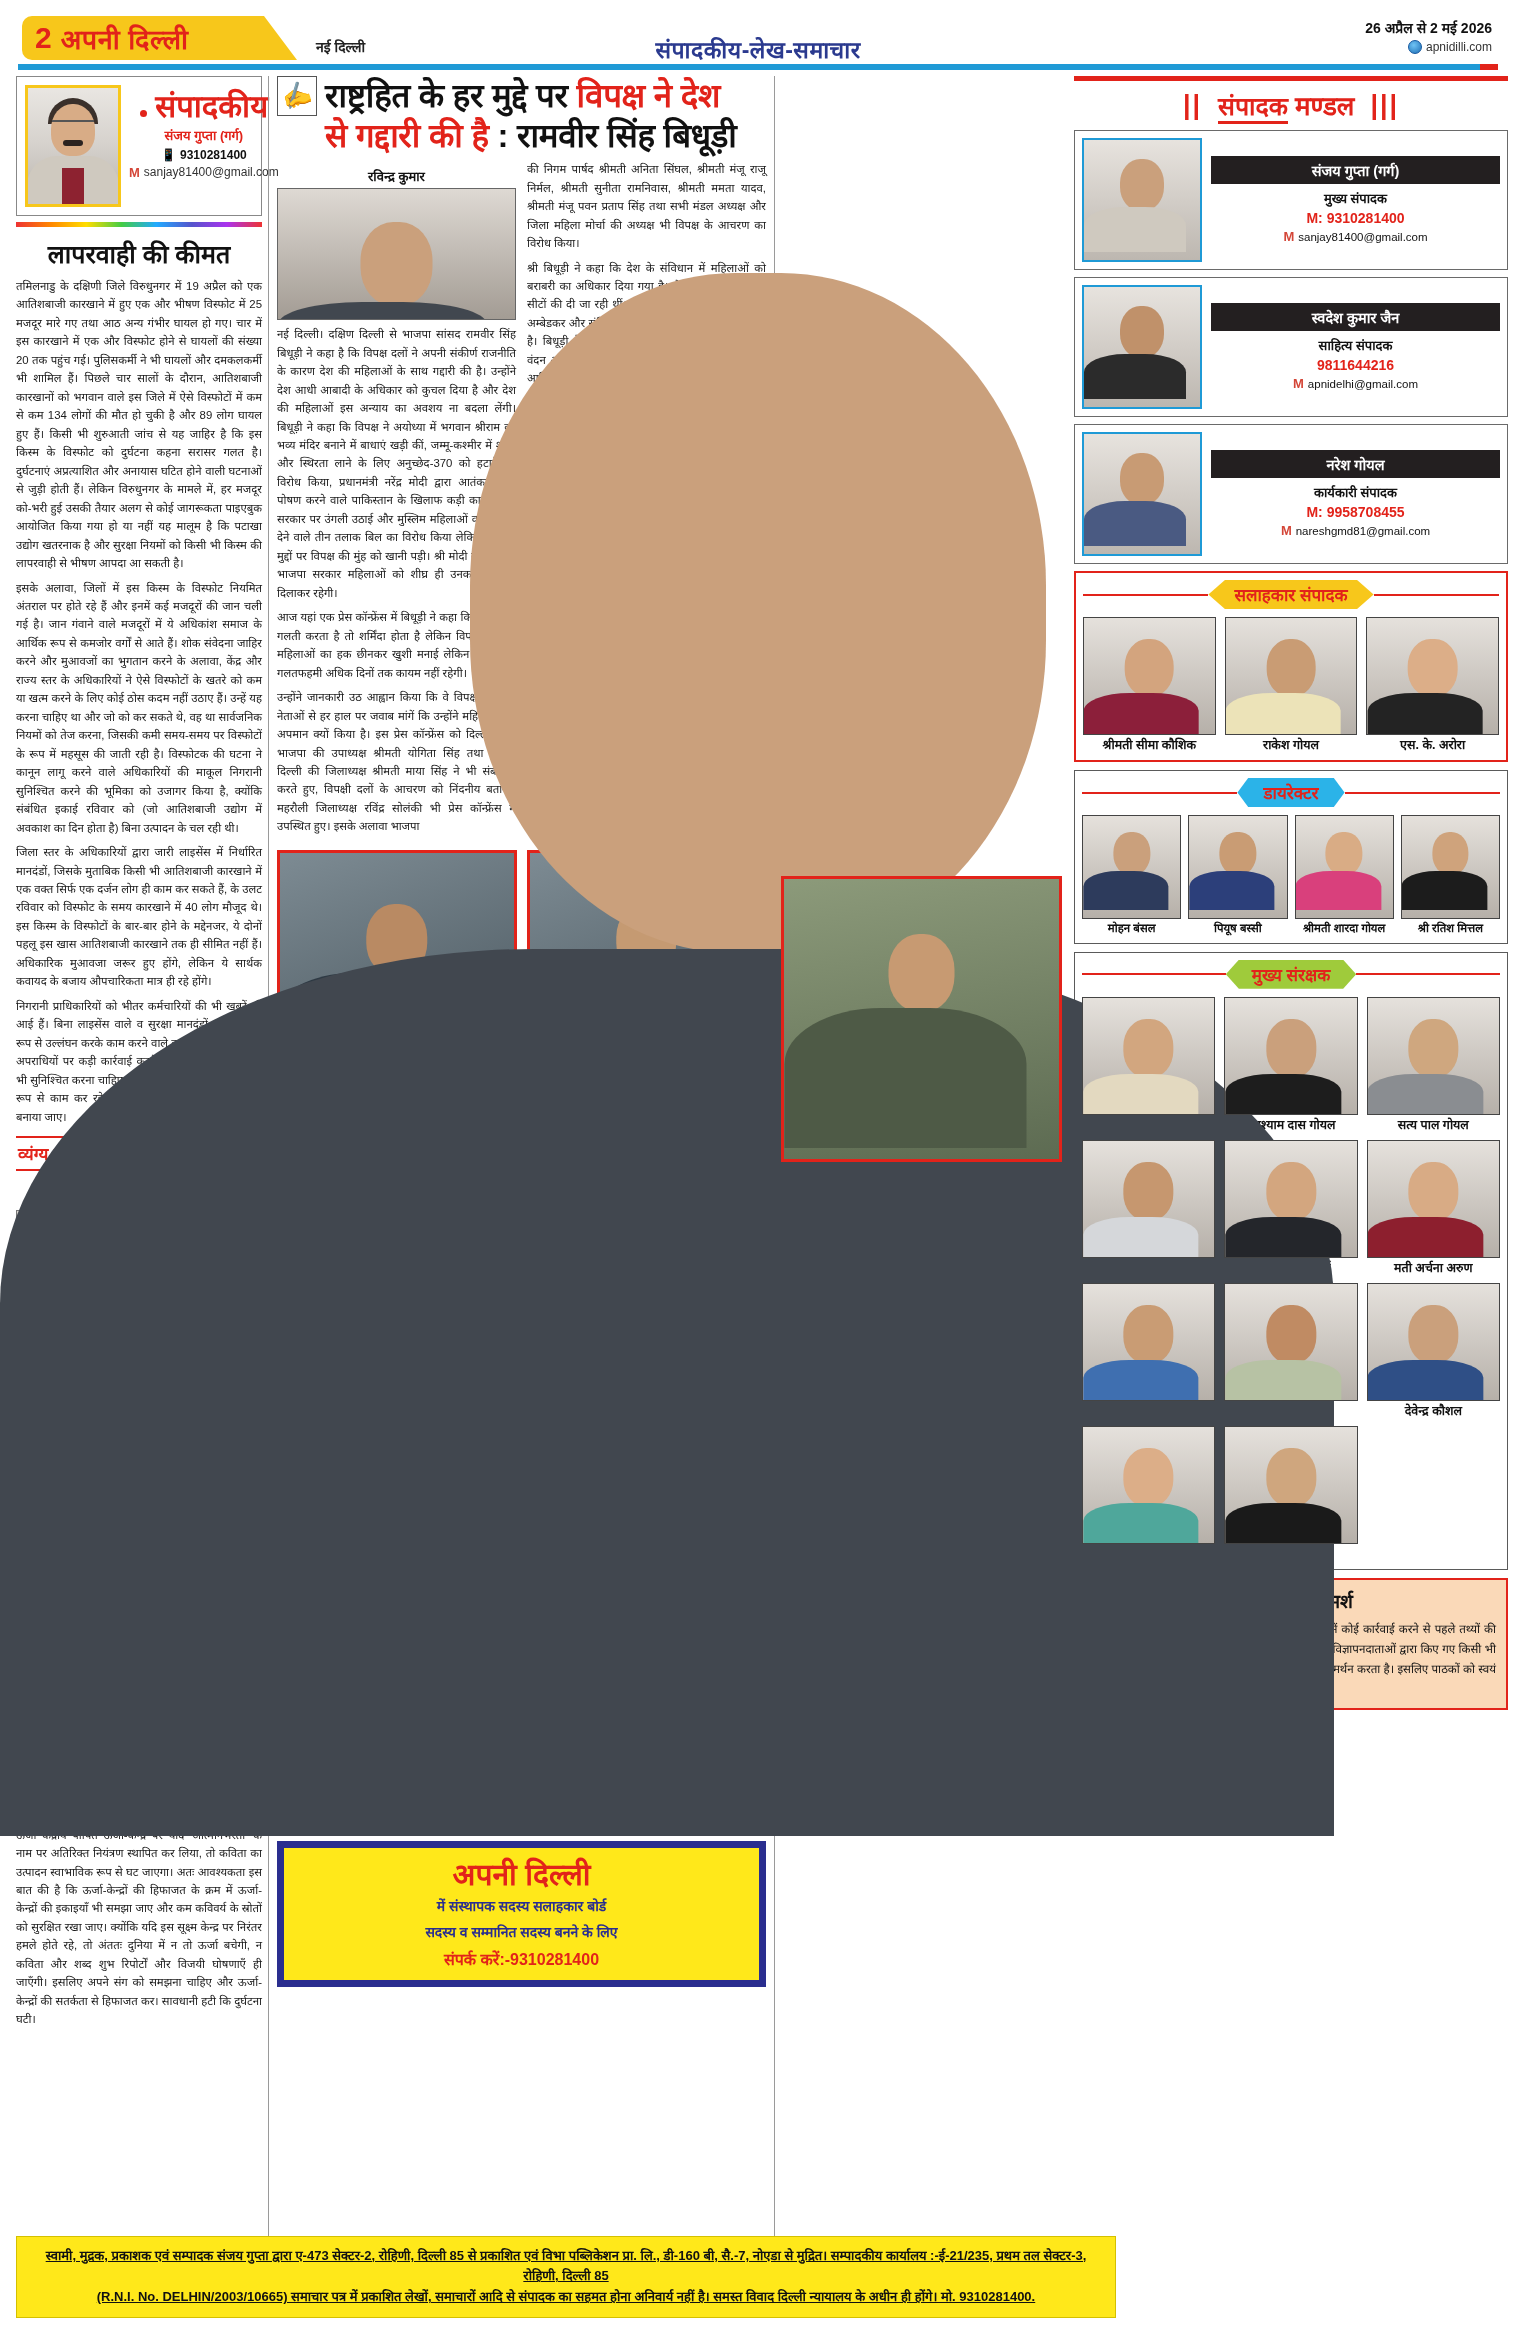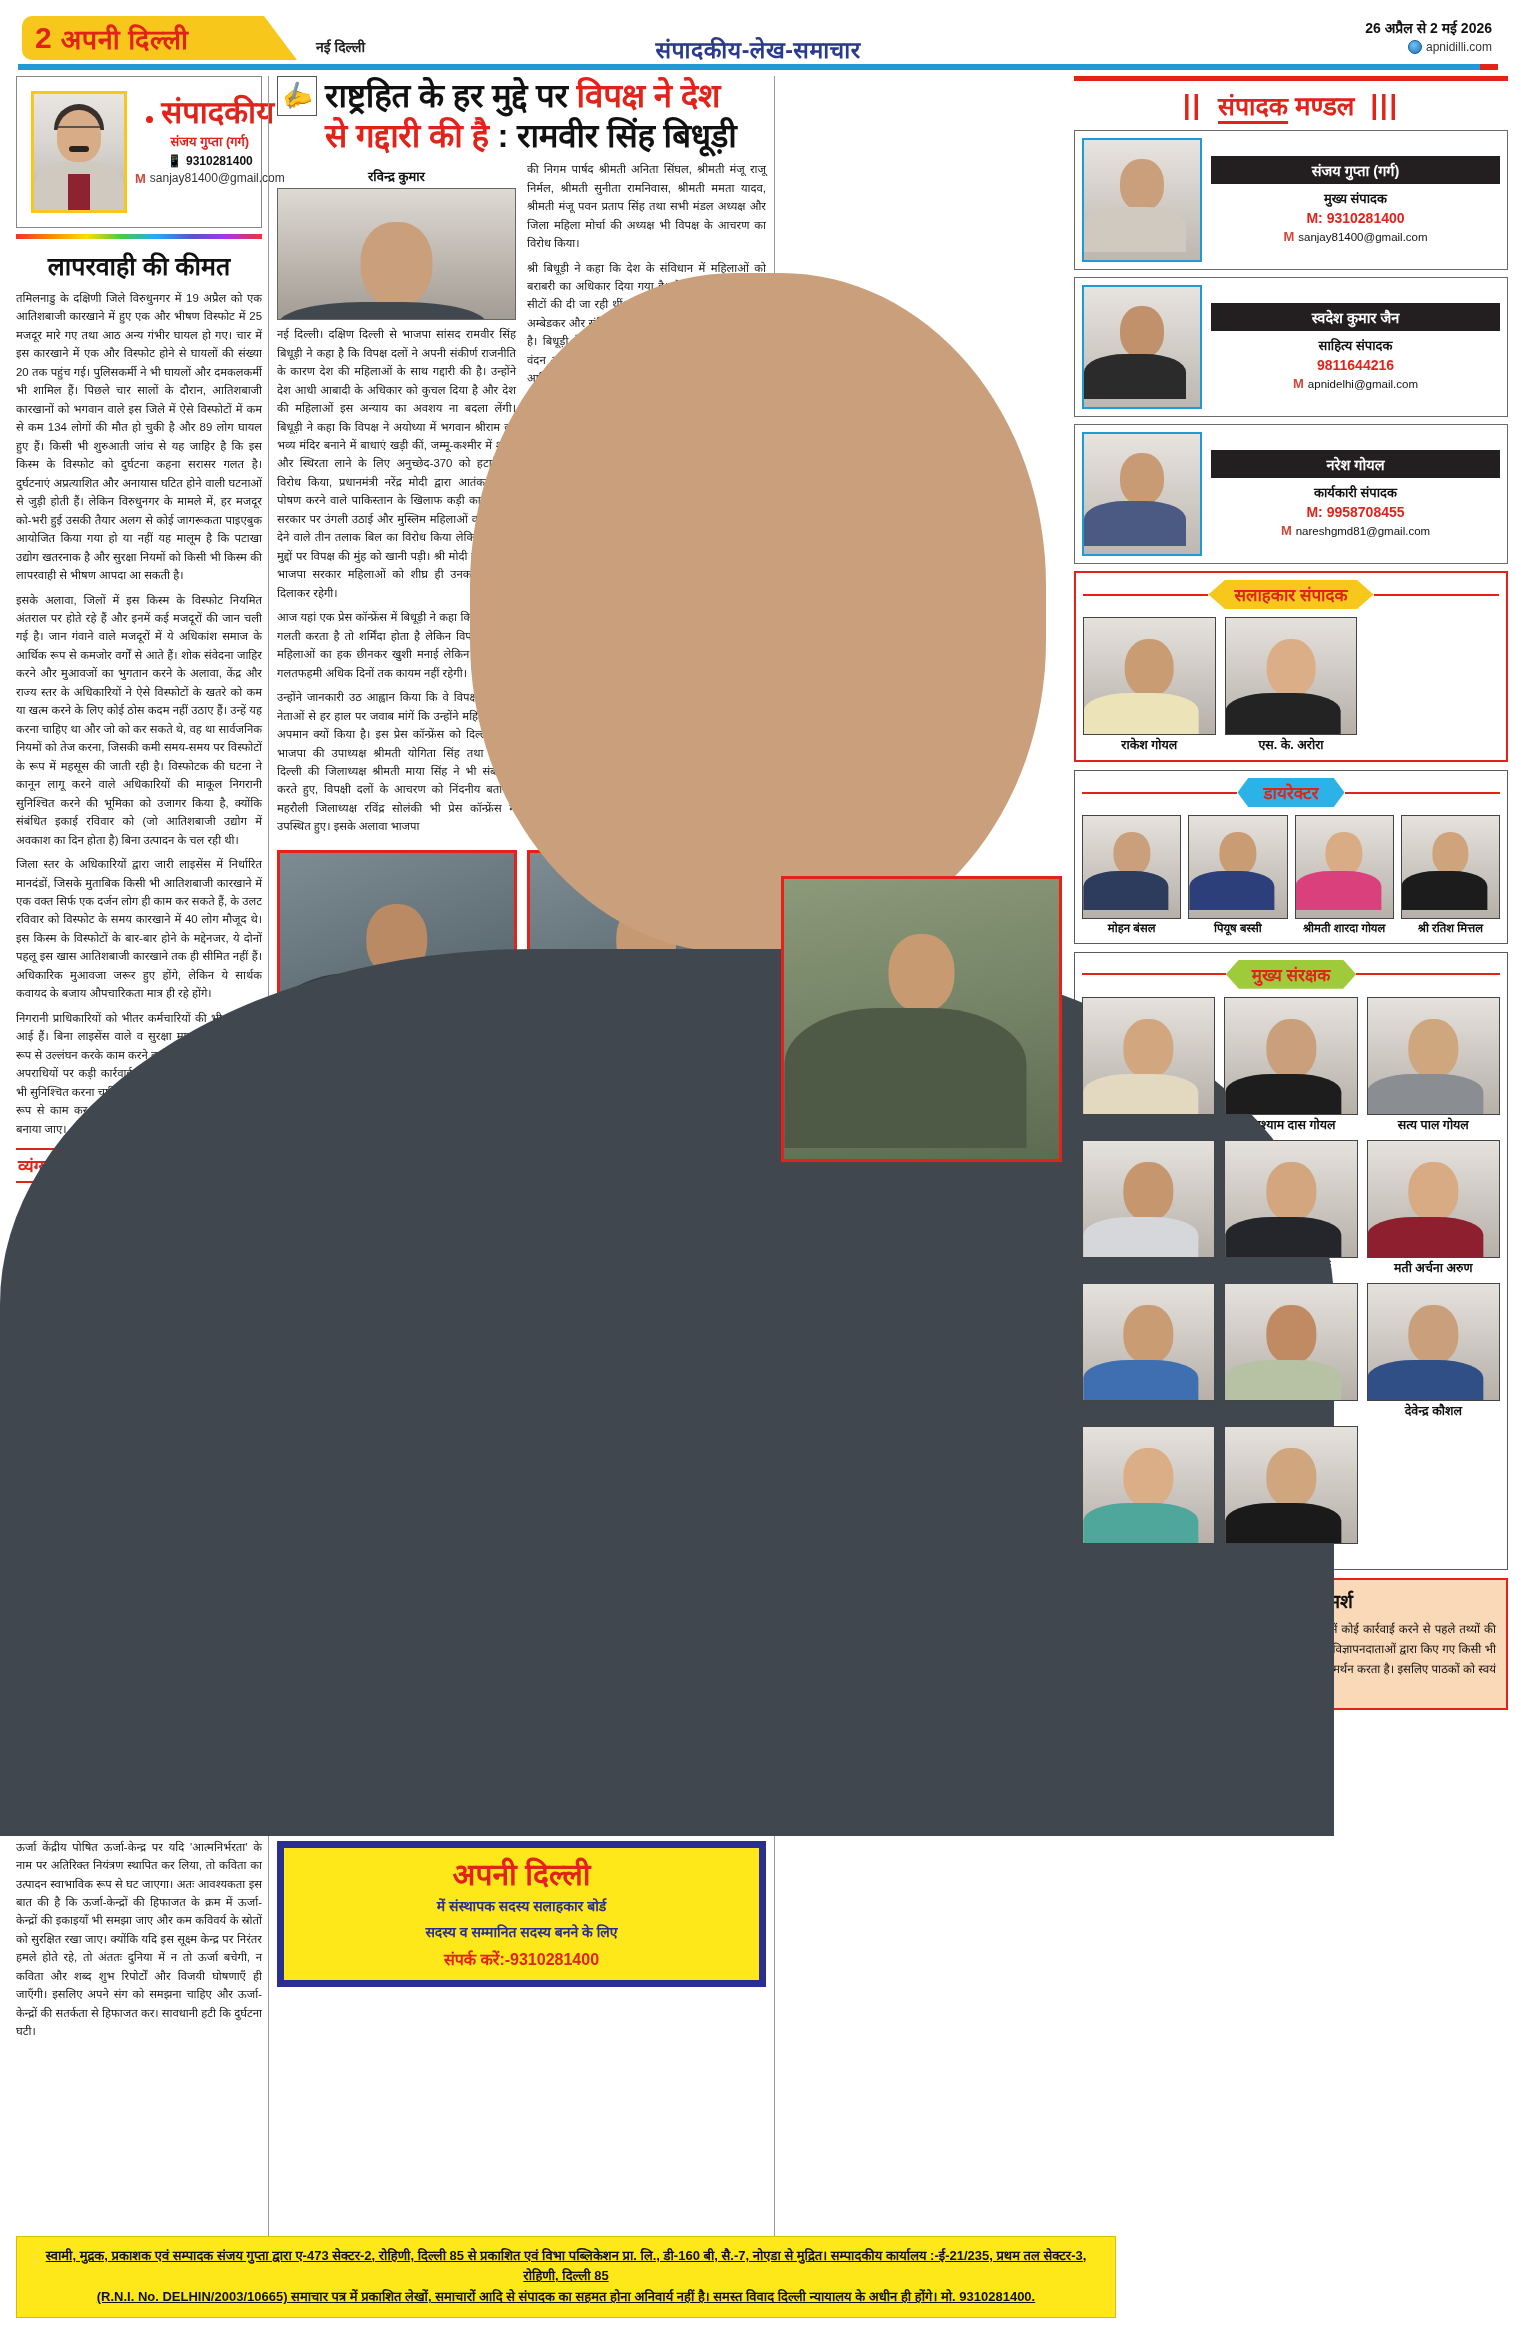--- a/index.html
+++ b/index.html
@@ -41,21 +41,21 @@
     display:grid;
     grid-template-columns: 252px 1px 505px 1px 293px 6px 434px;
     margin: 6px 16px 0 16px;
     height: 2180px;
   }
   .vdiv { background:#9a9a9a; width:1px; }
   .colgap { }
 
   
   .leftcol { padding-right:6px; }
-  .ed-card { border:1px solid #888; padding:14px; }
+  .ed-card { border:1px solid #888; padding:8px; }
   .ed-row { display:flex; gap:8px; align-items:flex-start; }
   .ed-photo {
     width:96px; height:122px; border:3px solid #F7C71B; flex:none;
     background:linear-gradient(180deg,#e9e6e2 0%,#d6d2cd 48%,#b9b3ad 100%);
     position:relative; overflow:hidden;
   }
   .face { position:absolute; left:50%; transform:translateX(-50%); }
   .f-head { top:16px; width:44px; height:52px; border-radius:48% 48% 42% 42%; background:#d8ac86; }
   .f-hair { top:10px; width:50px; height:26px; border-radius:26px 26px 0 0; background:#3a302b; }
   .f-body { bottom:0; width:92px; height:48px; border-radius:30px 30px 0 0; background:#cfc9bf; }
@@ -482,20 +482,29 @@
       <div class="panel">
         <div class="ribbon-wrap">
           <div class="ribbon-line"></div>
           <div class="ribbon">सलाहकार संपादक</div>
           <div class="ribbon-line"></div>
         </div>
         <div class="pgrid3">
           <div class="pcell">
               <div class="ph">
                 <div class="sil" style="width:100%;height:100%">
+                  <div class="h" style="margin-top:16%;background:#d3a47e"></div>
+                  <div class="t" style="background:#8c1f3a"></div>
+                </div>
+              </div>
+              <div class="nm">श्रीमती सीमा कौशिक</div>
+            </div>
+          <div class="pcell">
+              <div class="ph">
+                <div class="sil" style="width:100%;height:100%">
                   <div class="h" style="margin-top:16%;background:#c99c74"></div>
                   <div class="t" style="background:#ece3b8"></div>
                 </div>
               </div>
               <div class="nm">राकेश गोयल</div>
             </div>
           <div class="pcell">
               <div class="ph">
                 <div class="sil" style="width:100%;height:100%">
                   <div class="h" style="margin-top:16%;background:#dcae88"></div>

